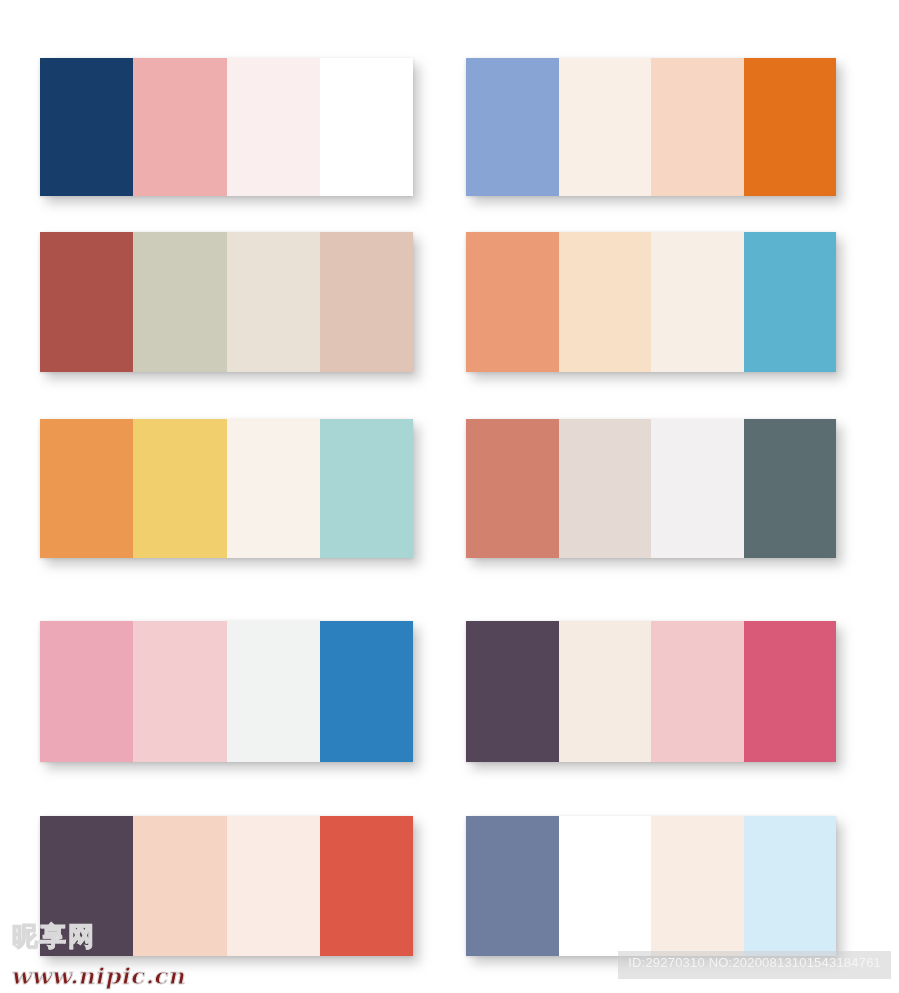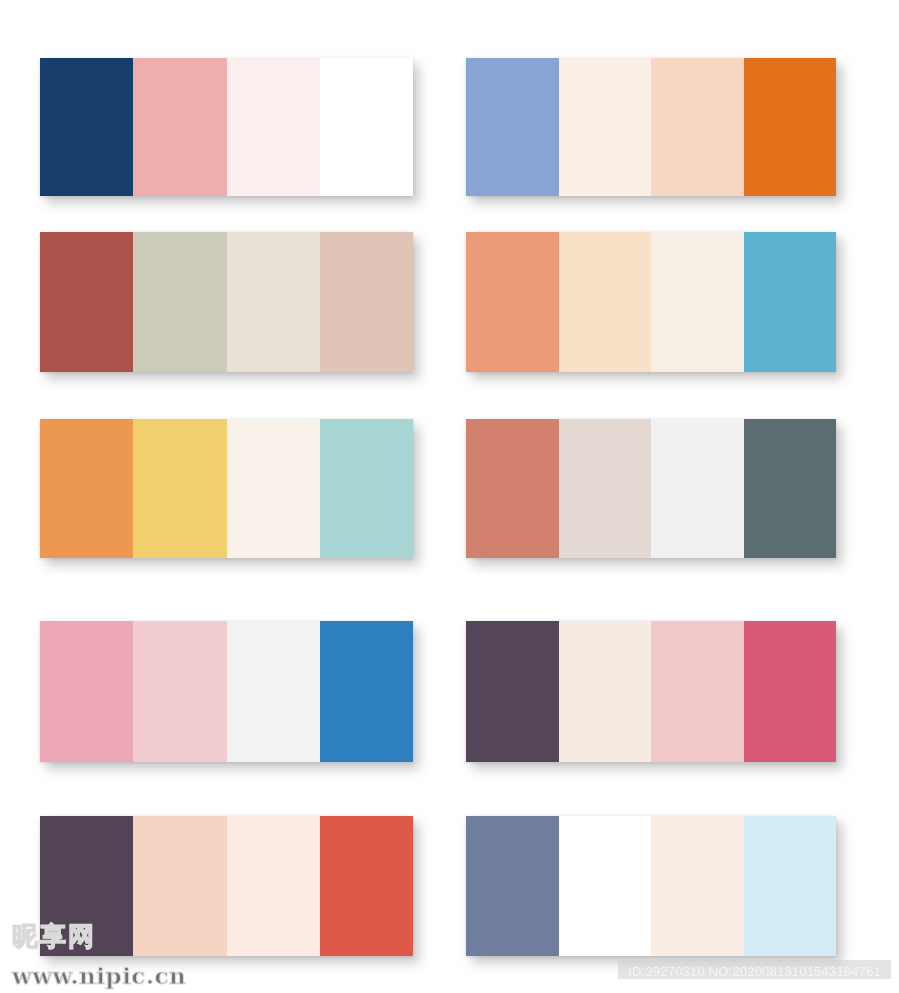--- a/index.html
+++ b/index.html
@@ -64,37 +64,38 @@
     font-family: "DejaVu Sans", sans-serif;
     font-size: 26px;
     font-weight: 700;
     letter-spacing: 2px;
     color: #ffffff;
     -webkit-text-stroke: 1.2px #d9d9d9;
     text-shadow: 0 1px 0 #e9e9e9;
   }
   #watermark-logo .url-mark {
     font-family: "DejaVu Serif", serif;
+    font-style: italic;
     font-size: 23px;
     font-weight: 700;
-    color: #737373;
+    color: #7f1d1d;
     -webkit-text-stroke: 1.1px #dcdcdc;
     letter-spacing: 0.5px;
   }
 
   #watermark-id {
     position: absolute;
     right: 8px;
     bottom: 14px;
     background: rgba(205, 205, 205, 0.55);
     color: #f4f4f4;
     font-family: "Liberation Sans", sans-serif;
     font-size: 13px;
     letter-spacing: 0.2px;
-    padding: 4px 10px 0 10px;
+    padding: 4px 10px 9px 10px;
     white-space: nowrap;
     pointer-events: none;
     user-select: none;
   }
 </style>
 </head>
 <body style="background: rgb(255, 255, 255);">
 
 <div id="palette-sheet">
 

